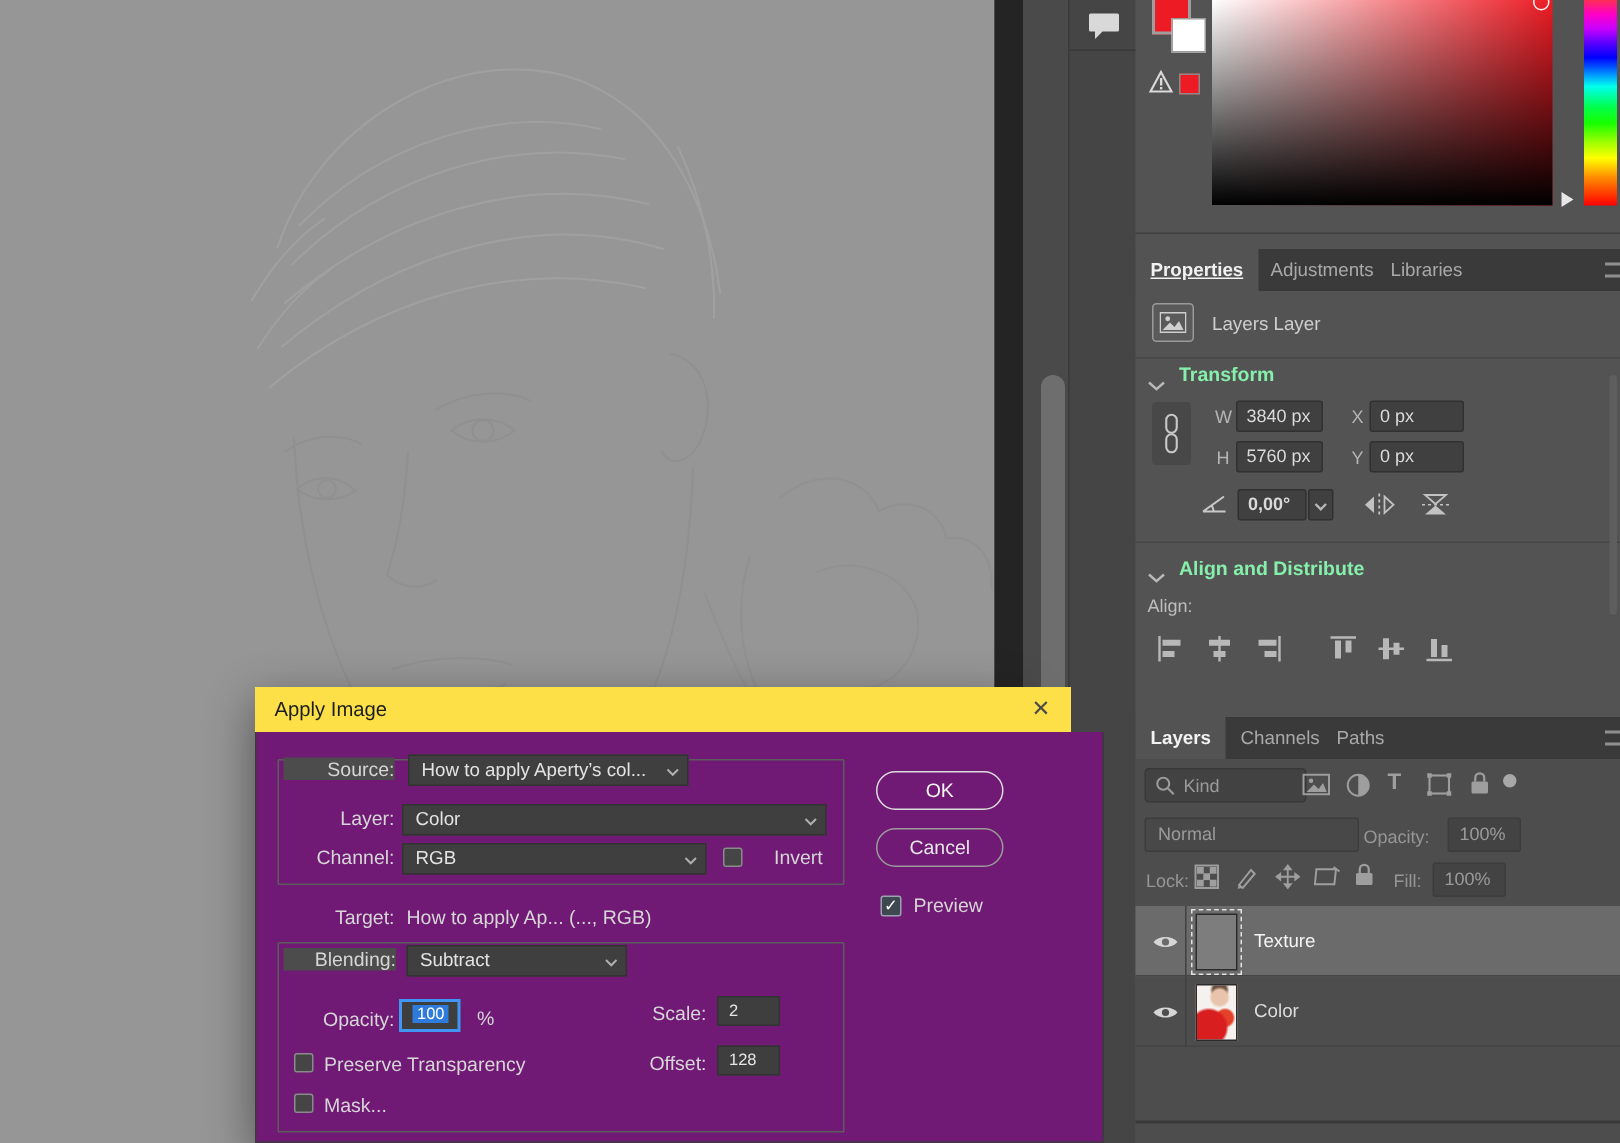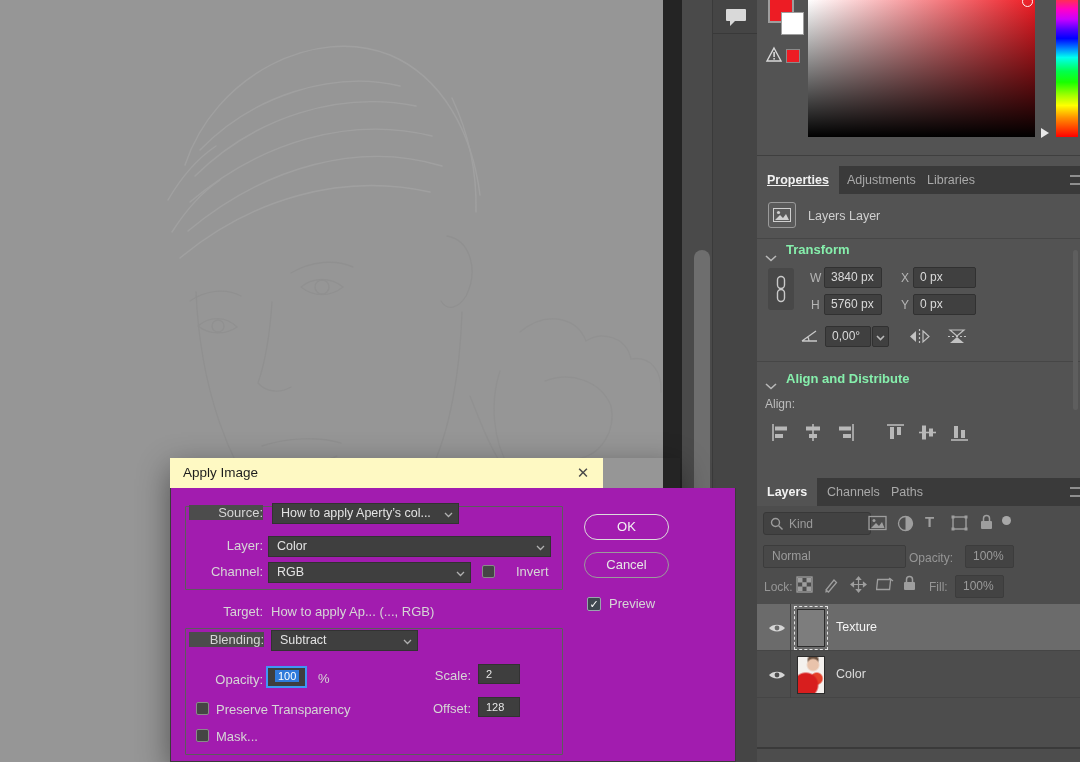--- a/index.html
+++ b/index.html
@@ -70,24 +70,24 @@
       radial-gradient(circle at 72% 60%, #e4402a 0 18%, rgba(216,30,30,0) 24%),
       radial-gradient(circle at 58% 22%, #e9c3ab 0 16%, rgba(233,195,171,0) 22%),
       radial-gradient(circle at 58% 8%, #6b5140 0 12%, rgba(107,81,64,0) 18%),
       #f4f1ee; }
   .lrow .lname { position:absolute; left:79px; top:16px; font-size:12.5px; color:#dcdcdc; }
   .lrow.selected .lname { color:#f4f4f4; }
   .layers-bottom { position:absolute; left:0; top:241px; width:323px; height:2px; background:#3a3a3a; }
 
   
   .dialog { left:170px; top:458px; width:510px; height:304px; box-shadow:0 10px 30px rgba(0,0,0,.45); }
-  .dlg-title { position:absolute; left:0; top:0; width:433px; height:30px; background:#fef9c3; }
+  .dlg-title { position:absolute; left:0; top:0; width:544px; height:30px; background:#fde047; }
   .dlg-title .t { position:absolute; left:13px; top:7px; font-size:13.5px; color:#1d1d1d; }
   .dlg-close { position:absolute; right:10px; top:5px; width:20px; height:20px; font-size:15px; color:#4a4a4a; text-align:center; line-height:20px; }
-  .dlg-body { position:absolute; left:0; top:30px; width:566px; height:274px; background:#a21caf; border:1px solid #3a3a3a; border-top:none; }
+  .dlg-body { position:absolute; left:0; top:30px; width:566px; height:274px; background:#701a75; border:1px solid #3a3a3a; border-top:none; }
   .grp { position:absolute; border:1px solid #5c5c5c; border-radius:1px; }
   .dlbl { position:absolute; font-size:13px; color:#d6d6d6; text-align:right; }
   .ddl { position:absolute; background:#3f3f3f; border:1px solid #323232; color:#e3e3e3; font-size:12.5px; line-height:19px; padding:0 18px 0 8px; white-space:nowrap; }
   .ddl .dchev { position:absolute; right:5px; top:8px; }
   .inp { position:absolute; background:#3e3e3e; border:1px solid #323232; color:#e6e6e6; font-size:11px; line-height:18px; padding-left:7px; }
   .inp.focus { border:2px solid #3f96f5; line-height:16px; }
   .sel-text { background:#2f7bdb; color:#fff; padding:0 3px; }
   .cb { position:absolute; width:13px; height:13px; background:#454545; border:1px solid #8a8a8a; border-radius:2px; }
   .cb.checked { background:#3f4750; border-color:#9aa4ae; color:#fff; font-size:11px; line-height:12px; text-align:center; }
   .cblab { position:absolute; font-size:13px; color:#d6d6d6; }
@@ -214,21 +214,21 @@
   <div class="abs fldlab" style="left:811px; top:298px;">H</div>
   <div class="abs fld" style="left:824px; top:294px; width:58px; height:21px;">5760 px</div>
   <div class="abs fldlab" style="left:901px; top:298px;">Y</div>
   <div class="abs fld" style="left:913px; top:294px; width:63px; height:21px;">0 px</div>
 
   <div class="abs" style="left:800px; top:329px;">
     <svg width="19" height="14">
         <path d="M2 12 L16 2 M2 12 H17 M9 12 A8 8 0 0 0 7.5 7.5" fill="none" stroke="#c9c9c9" stroke-width="1.3"></path>
       </svg>
   </div>
-  <div class="abs fld" style="left:825px; top:326px; width:46px; height:21px;">0,00°</div>
+  <div class="abs fld" style="left:825px; top:326px; width:46px; height:21px;font-weight:bold;">0,00°</div>
   <div class="abs fld" style="left:872px; top:326px; width:17px; height:21px; padding-left:3px;">
     <svg width="9" height="6" class="chev" style="margin-top:8px">
         <polyline points="1,1 4.5,4.5 8,1"></polyline>
       </svg>
   </div>
   <div class="abs" style="left:908px; top:328px;">
     <svg width="23" height="17">
         <path d="M8 3 L2 8.5 L8 14 Z" fill="#c2c2c2"></path>
         <path d="M15 3 L21 8.5 L15 14 Z" fill="none" stroke="#c2c2c2" stroke-width="1.2"></path>
         <line x1="11.5" y1="1" x2="11.5" y2="16" stroke="#c2c2c2" stroke-width="1.2" stroke-dasharray="2,2"></line>

